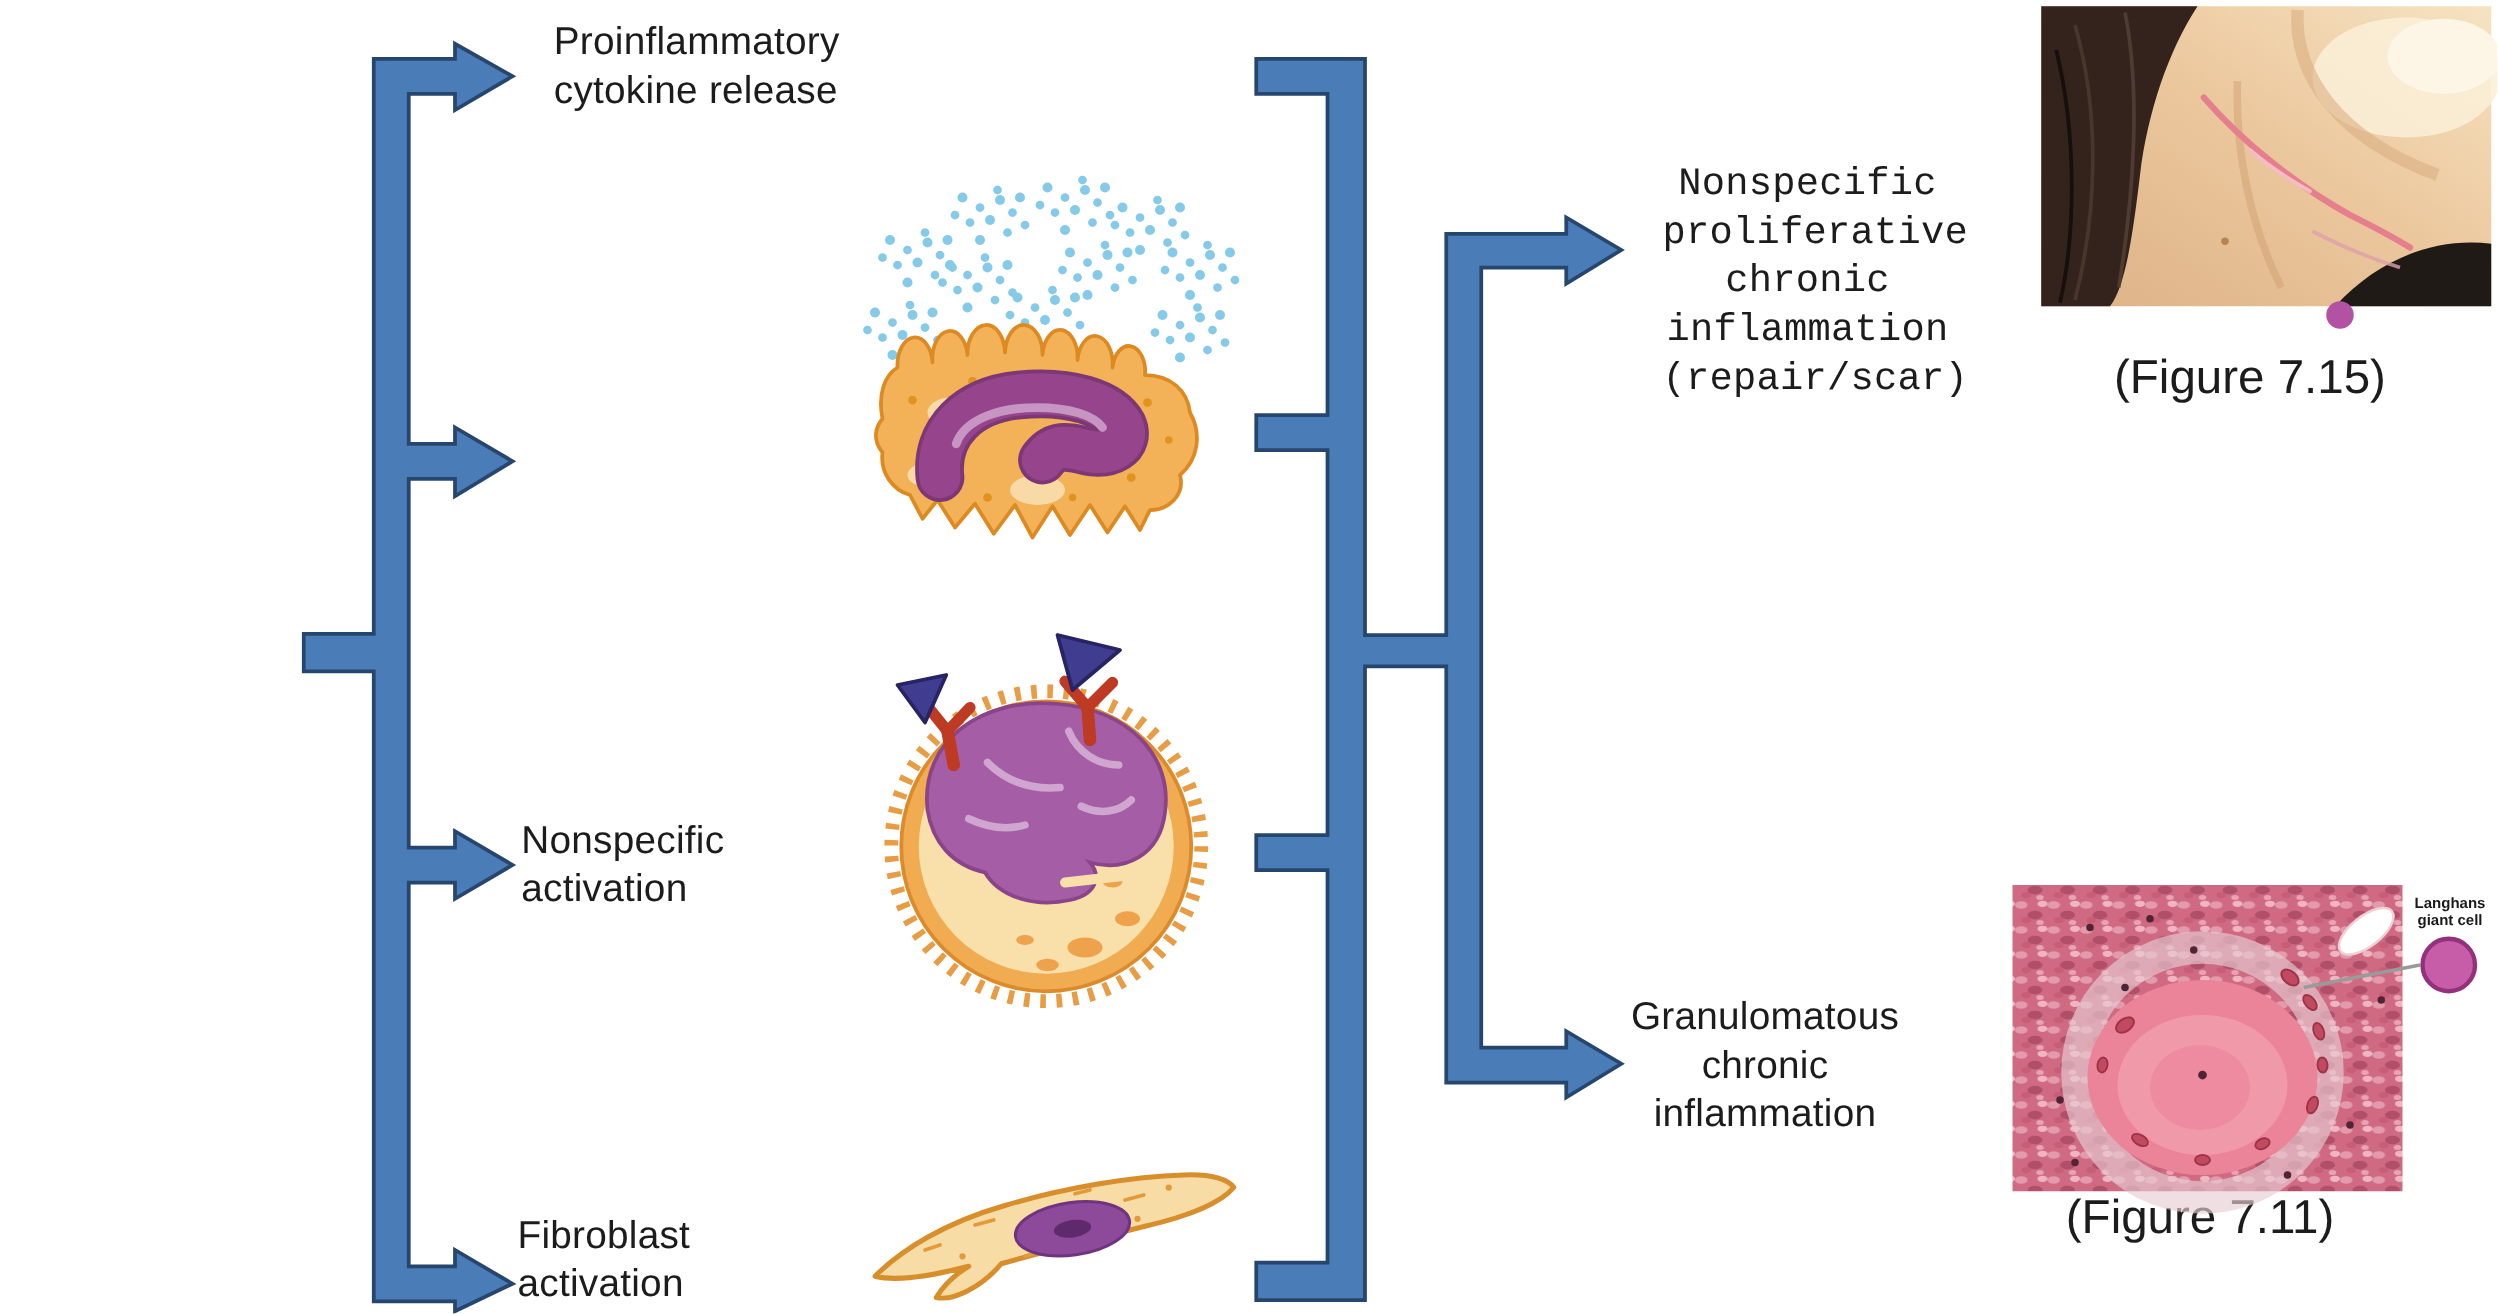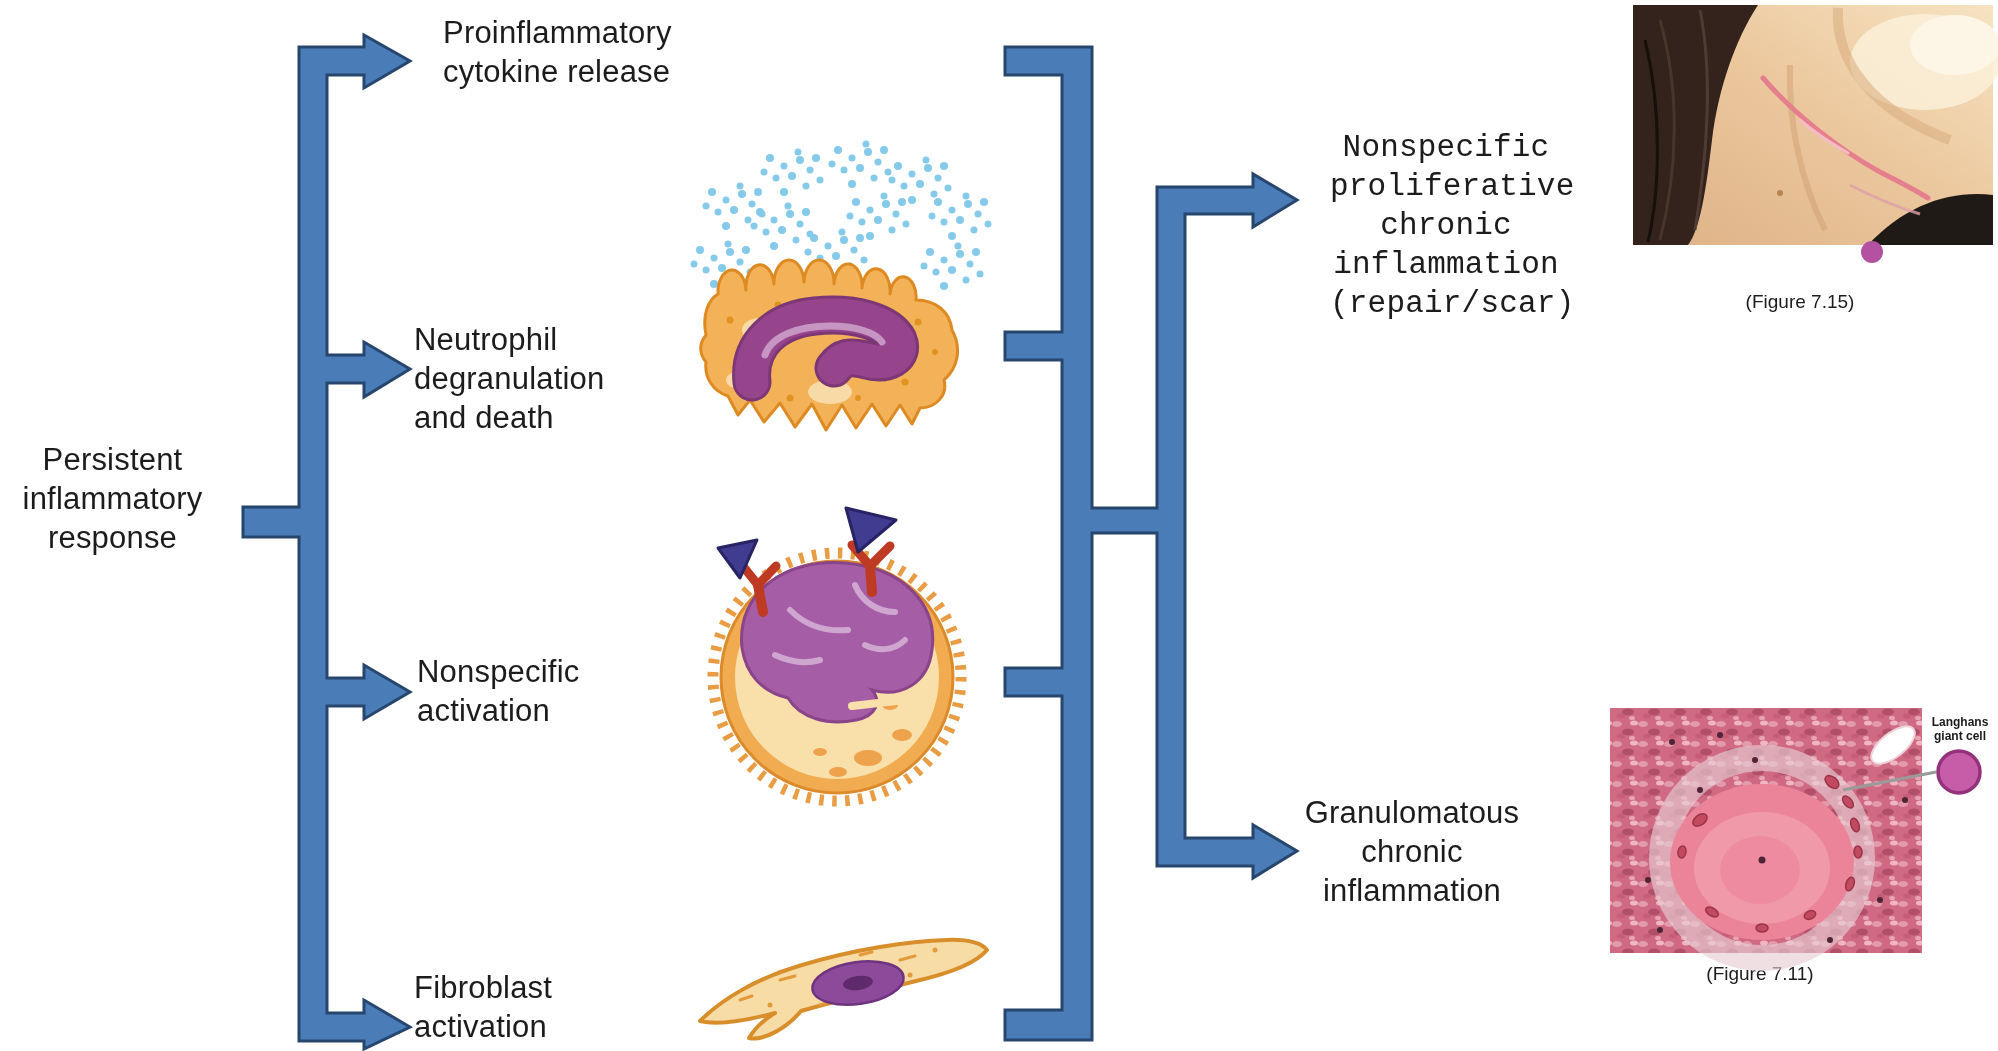--- a/index.html
+++ b/index.html
@@ -7,21 +7,21 @@
     position:relative;width:1998px;height:1051px;background:#ffffff;
     font-family:"Liberation Sans","DejaVu Sans",sans-serif;color:#1c1c1c;overflow:hidden;
   }
   .label{
     position:absolute;font-size:31px;line-height:39px;white-space:pre-line;
     color:#1c1c1c;letter-spacing:0.2px;
   }
   .left{text-align:left;}
   .center{text-align:center;}
   .caption{
-    position:absolute;font-size:19px;line-height:36px;text-align:center;color:#1c1c1c;
+    position:absolute;font-size:38px;line-height:36px;text-align:center;color:#1c1c1c;
   }
   svg{position:absolute;overflow:visible;}
   .connector-path{fill:#4a7cb7;stroke:#27466e;stroke-width:3;stroke-linejoin:miter;}
 </style>
 </head>
 <body>
 
 <div class="canvas">
 
   <svg style="left:238px;top:30px;" width="176" height="1021" viewBox="238 30 176 1021">
@@ -36,30 +36,24 @@
   <svg style="left:1000px;top:40px;" width="300" height="1005" viewBox="1000 40 300 1005">
     <path class="connector-path" d="
       M1005,47 L1092,47 L1092,508 L1157,508 L1157,187
       L1253,187 L1253,174 L1297,200 L1253,227 L1253,214 L1185,214
       L1185,838 L1253,838 L1253,825 L1297,851 L1253,878 L1253,866
       L1157,866 L1157,533 L1092,533 L1092,1040 L1005,1040 L1005,1010
       L1062,1010 L1062,696 L1005,696 L1005,668 L1062,668
       L1062,360 L1005,360 L1005,332 L1062,332 L1062,75 L1005,75 Z"></path>
   </svg>
 
-  <div class="label center" style="left:5px;top:440px;width:215px;">Persistent
-inflammatory
-response</div>
 
   <div class="label left" style="left:443px;top:13px;width:290px;">Proinflammatory
 cytokine release</div>
 
-  <div class="label left" style="left:414px;top:320px;width:260px;">Neutrophil
-degranulation
-and death</div>
 
   <div class="label left" style="left:417px;top:652px;width:260px;">Nonspecific
 activation</div>
 
   <div class="label left" style="left:414px;top:968px;width:260px;">Fibroblast
 activation</div>
 
   <div class="label center" style="left:1330px;top:128px;width:232px;font-family:Liberation Mono, monospace;">Nonspecific
 proliferative
 chronic

